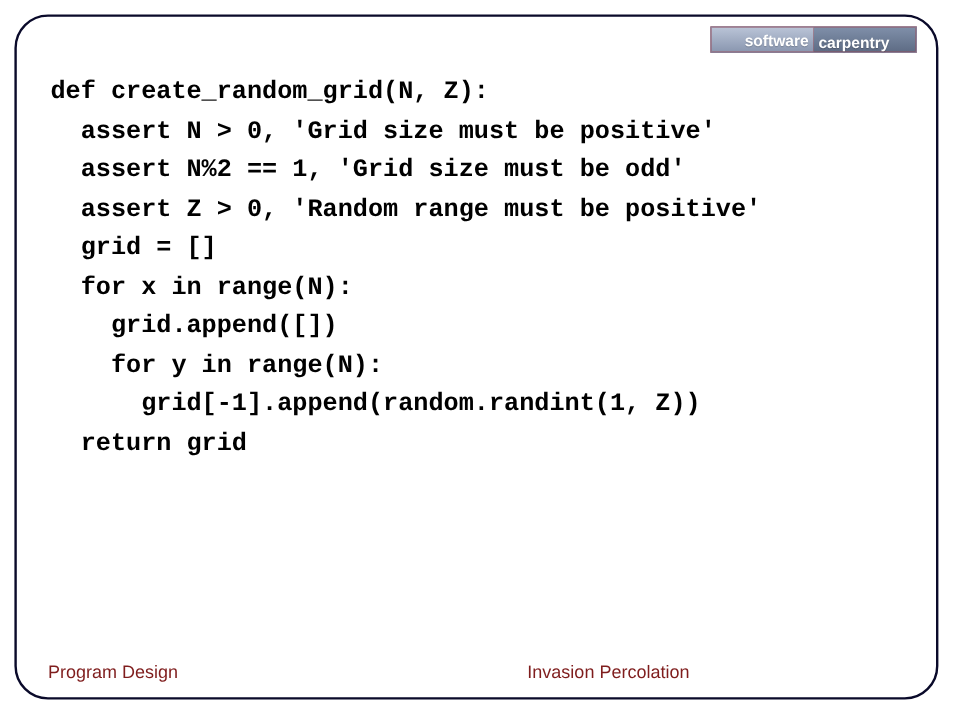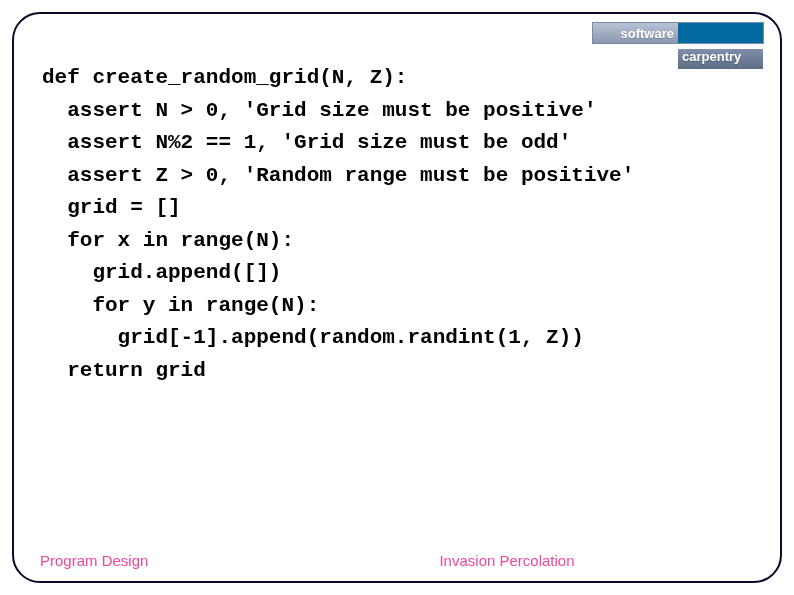--- a/index.html
+++ b/index.html
@@ -18,21 +18,21 @@
   }
   .logo {
     position: absolute;
     top: 22px;
     right: 30px;
     width: 172px;
     height: 22px;
     display: flex;
     border: 1px solid #7b8aa8;
     z-index: 2;
-    background: #0369a1;
+    background: #b91c1c;
   }
   .logo .left {
     width: 50%;
     height: 100%;
     background: linear-gradient(180deg,#b9c3d6 0%, #8a97b0 100%);
     display: flex;
     align-items: center;
     justify-content: flex-end;
     padding-right: 4px;
   }
@@ -40,24 +40,23 @@
     font-size: 13px;
     font-weight: bold;
     color: #ffffff;
     text-shadow: 0 1px 1px rgba(0,0,0,.2);
   }
   .logo .right {
     width: 50%;
     height: 100%;
     background: linear-gradient(180deg,#7f8fa9 0%, #5e6c85 100%);
     display: flex;
-    align-items: flex-start;
+    align-items: flex-end;
     justify-content: flex-start;
     padding-left: 4px;
-    margin-top: 26px;
   }
   .logo .right span {
     font-size: 13px;
     font-weight: bold;
     color: #ffffff;
     text-shadow: 0 1px 1px rgba(0,0,0,.25);
   }
   .code {
     position: absolute;
     top: 62px;
@@ -71,21 +70,21 @@
     font-weight: bold;
   }
   .footer {
     position: absolute;
     bottom: 26px;
     left: 40px;
     right: 40px;
     display: flex;
     justify-content: flex-start;
     font-size: 15px;
-    color: #ec4899;
+    color: #7f1d1d;
   }
   .footer .center { text-align: center; flex: 1; }
   .footer .left { text-align: left; width: 220px; }
   .footer .right { text-align: right; width: 220px; }
 </style>
 </head>
 <body>
 
 <div class="slide-frame"></div>
 

